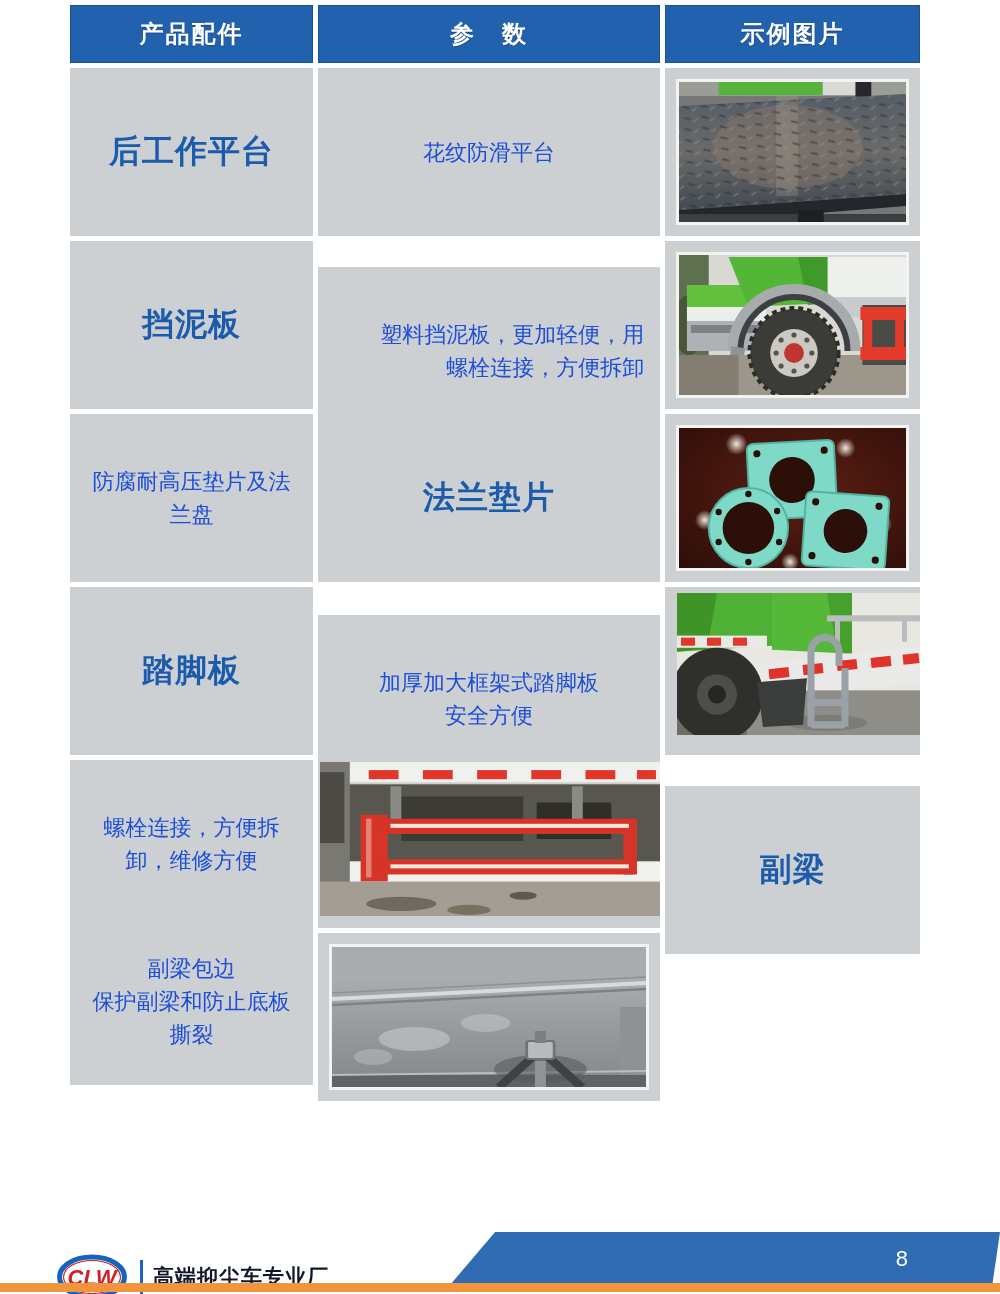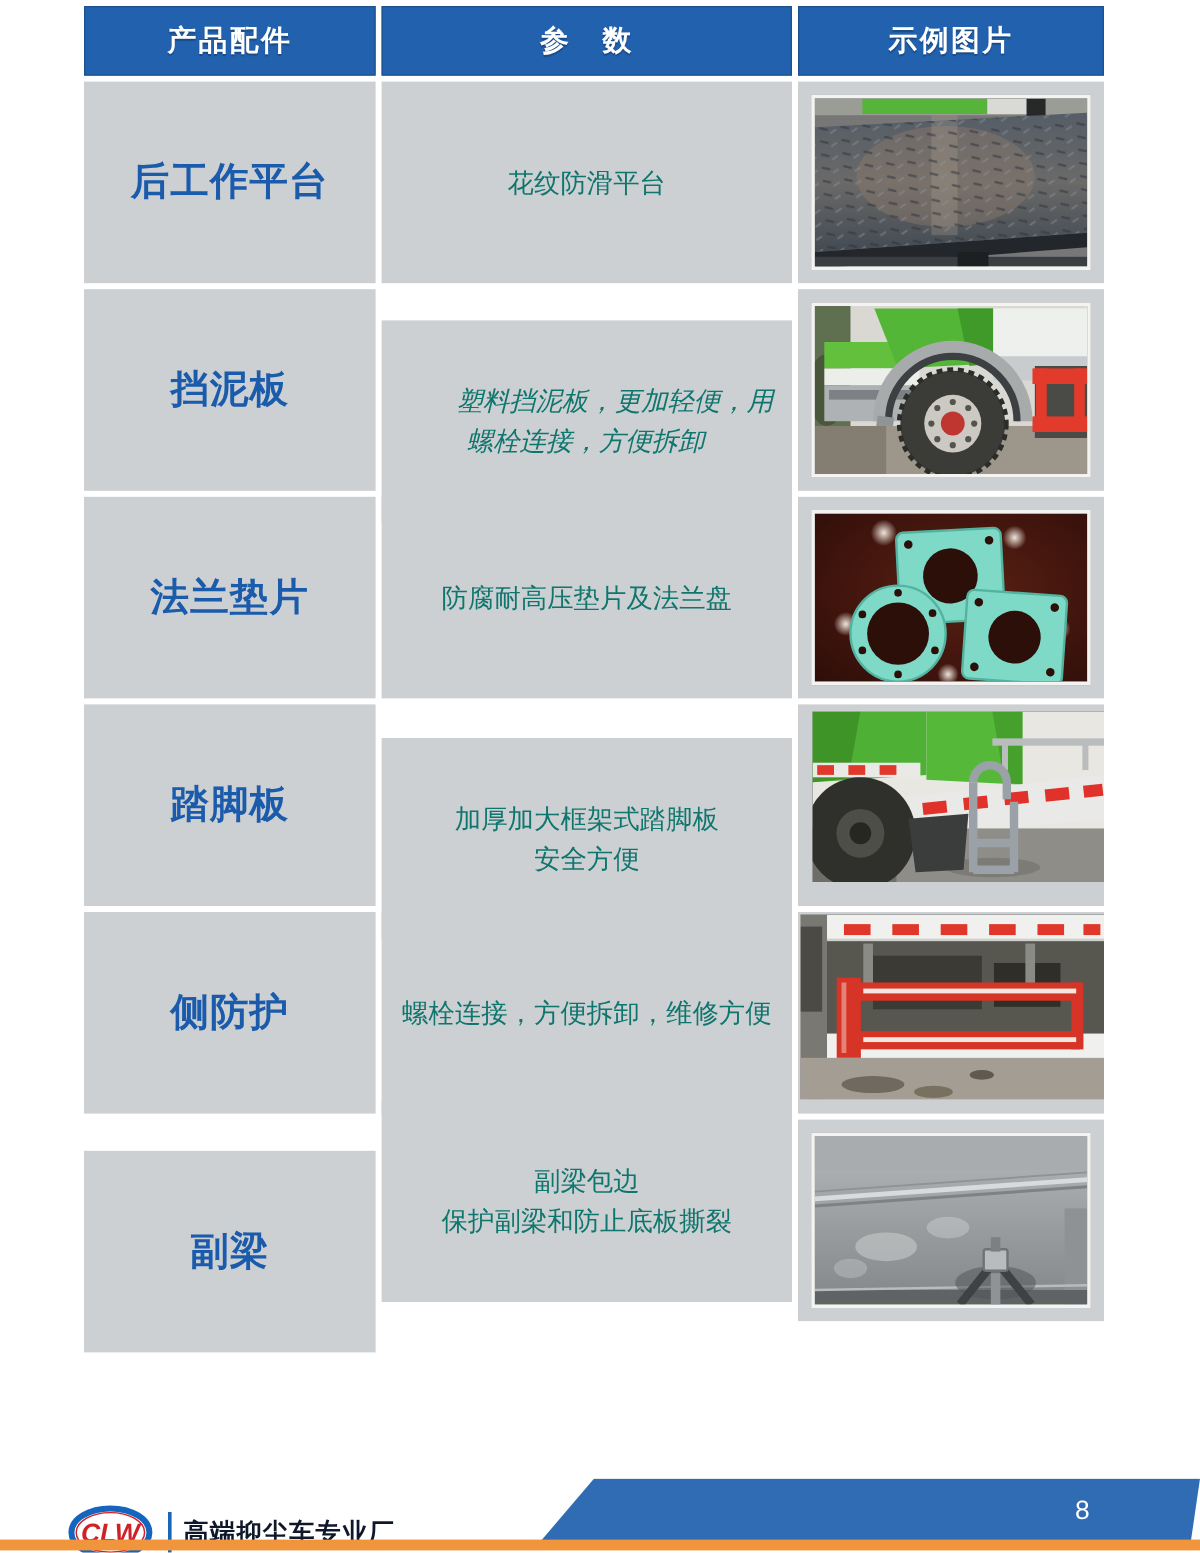--- a/index.html
+++ b/index.html
@@ -18,27 +18,26 @@
     display:flex;align-items:center;justify-content:center;
     letter-spacing:2px;text-shadow:0 1px 1px rgba(0,0,0,.25);
     border:1px solid #1b518f;box-sizing:border-box;
   }
   .cell{
     background:#cdd0d3;display:flex;align-items:center;justify-content:center;
     box-sizing:border-box;position:relative;
   }
   .part{color:#1b5bab;font-weight:bold;font-size:32px;letter-spacing:1px;}
   .param{
-    color:#0f766e;font-size:22px;line-height:1.5;text-align:center;
+    color:#1d4ed8;font-size:22px;line-height:1.5;text-align:center;
     white-space:pre-line;padding:0 14px;
   }
   .param.indent{
-    text-align:center;text-indent:2.2em;padding-left:8px;padding-right:10px;
+    text-align:right;text-indent:2.2em;padding-left:8px;padding-right:10px;
     transform:translateY(26px);
-    font-style:italic;
   }
   .param.down{transform:translateY(28px);}
   .param.up{transform:translateY(-16px);font-family:Liberation Serif, serif;}
   .part.down{transform:translateY(26px);}
   
   .photo-cell{padding:0;}
   .photo{
     position:absolute;inset:11px;background:#777;overflow:hidden;
     border:3px solid #f3f3f1;
   }
@@ -148,22 +147,22 @@
           </g>
           <rect x="185" y="50" width="44" height="60" fill="#4a4a46"></rect>
           <rect x="183" y="52" width="46" height="13" fill="#e23b2b"></rect>
           <rect x="183" y="92" width="46" height="13" fill="#e23b2b"></rect>
           <rect x="186" y="52" width="9" height="53" fill="#e23b2b"></rect>
           <rect x="218" y="52" width="9" height="53" fill="#e23b2b"></rect>
         </svg>
       </div>
     </div>
 
+    <div class="cell param">防腐耐高压垫片及法兰盘</div>
     <div class="cell part">法兰垫片</div>
-    <div class="cell param">防腐耐高压垫片及法兰盘</div>
     <div class="cell photo-cell">
       <div class="photo">
         <svg viewBox="0 0 229 140" preserveAspectRatio="none">
           <defs>
             <radialGradient id="wood" cx="0.55" cy="0.45" r="0.9">
               <stop offset="0" stop-color="#5a2013"></stop>
                 <stop offset="0.6" stop-color="#3c130c"></stop>
                 <stop offset="1" stop-color="#260b07"></stop>
             </radialGradient>
             <radialGradient id="spot" cx="0.5" cy="0.5" r="0.5">
@@ -246,21 +245,20 @@
             <path d="M134,58 v-0 a14 14 0 0 1 28,0 v14"></path>
             <path d="M134,58 V132"></path>
             <path d="M168,74 V132"></path>
             <path d="M134,108 H168"></path>
             <path d="M134,130 H168"></path>
           </g>
         </svg>
       </div>
     </div>
 
-    <div class="cell part">侧防护</div>
     <div class="cell param">螺栓连接，方便拆卸，维修方便</div>
     <div class="cell photo-cell">
       <div class="photo flush5">
         <svg viewBox="0 0 251 152" preserveAspectRatio="none">
           <rect width="251" height="152" fill="#f0f0ee"></rect>
           <g fill="#e0372a">
             <rect x="36" y="8" width="22" height="9"></rect>
               <rect x="76" y="8" width="22" height="9"></rect>
             <rect x="116" y="8" width="22" height="9"></rect>
               <rect x="156" y="8" width="22" height="9"></rect>

